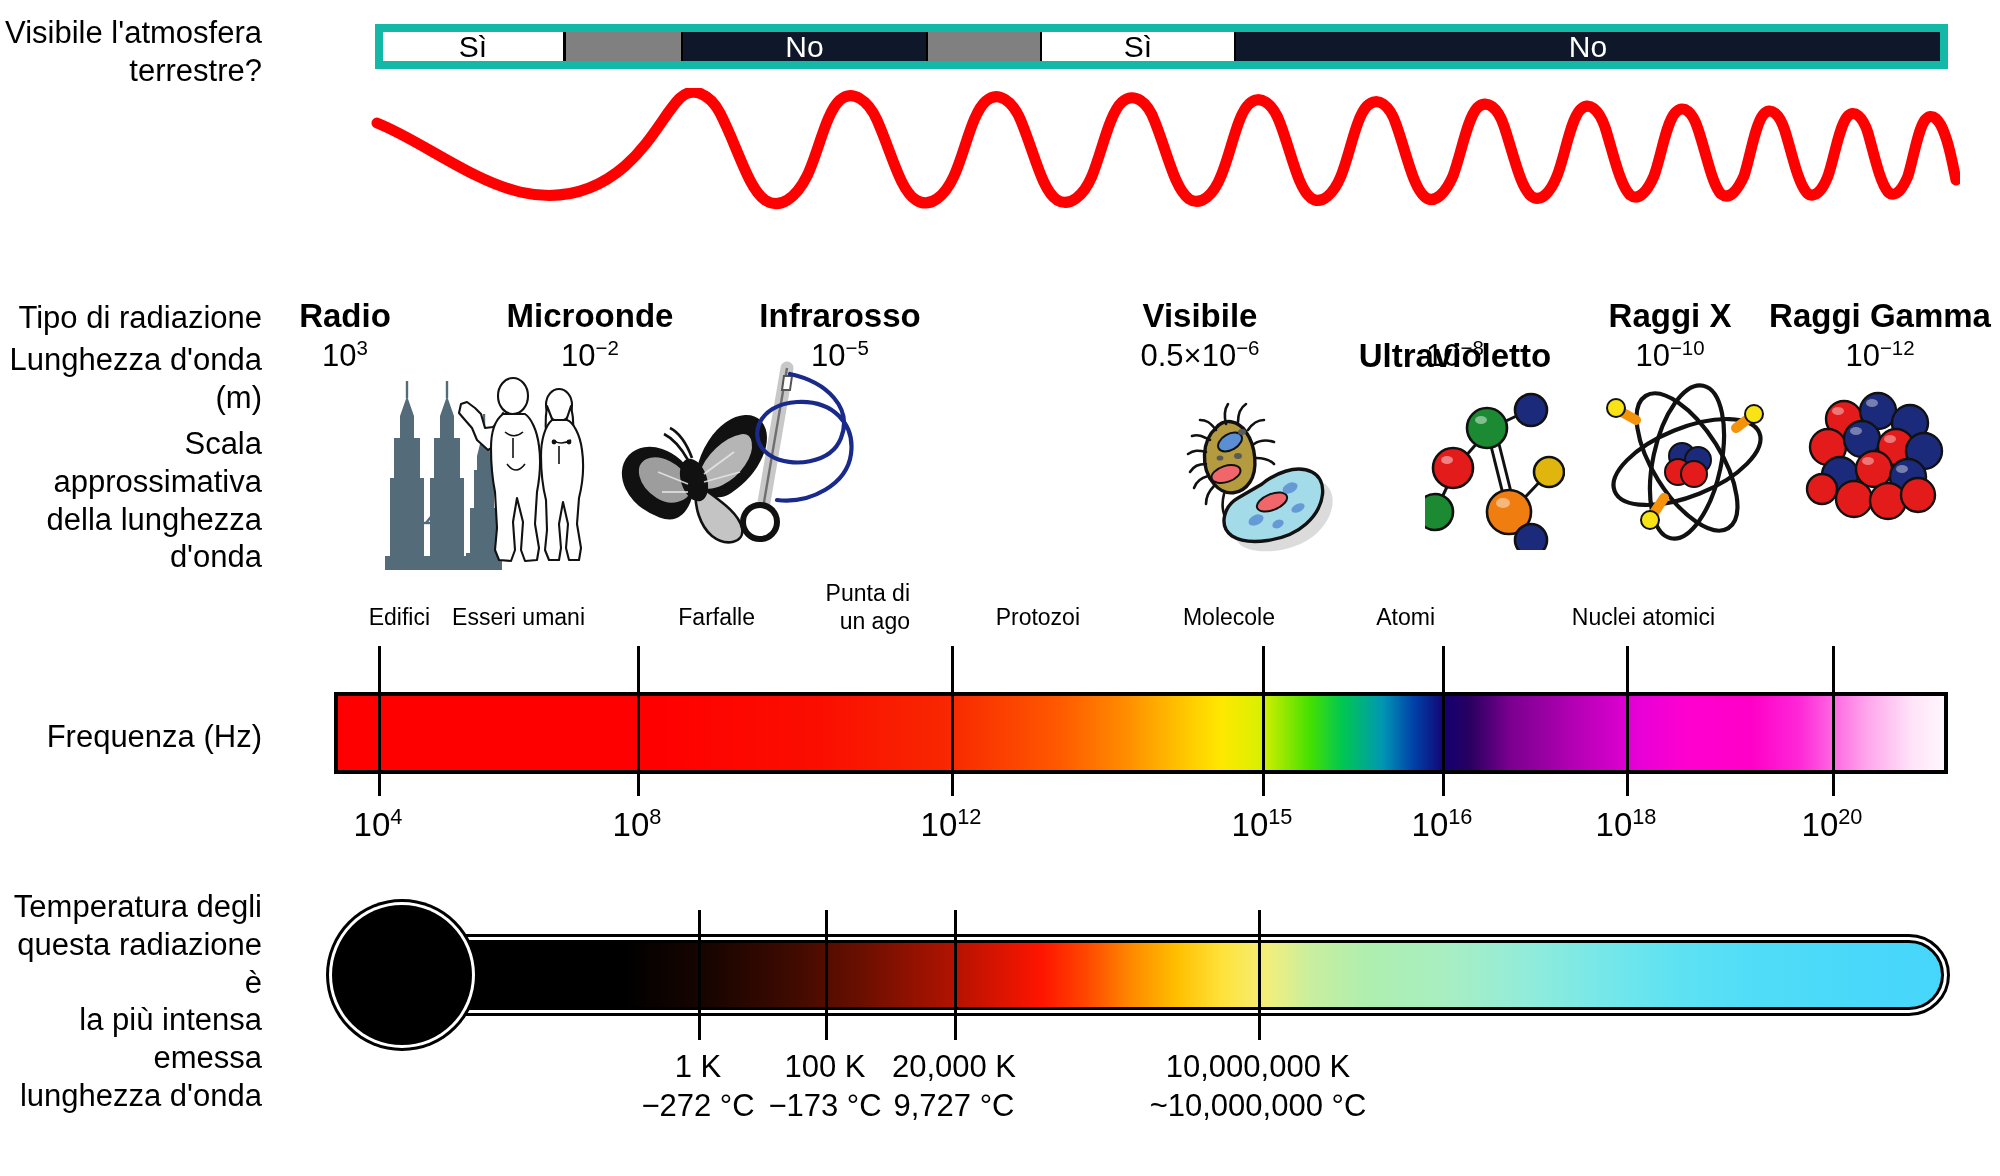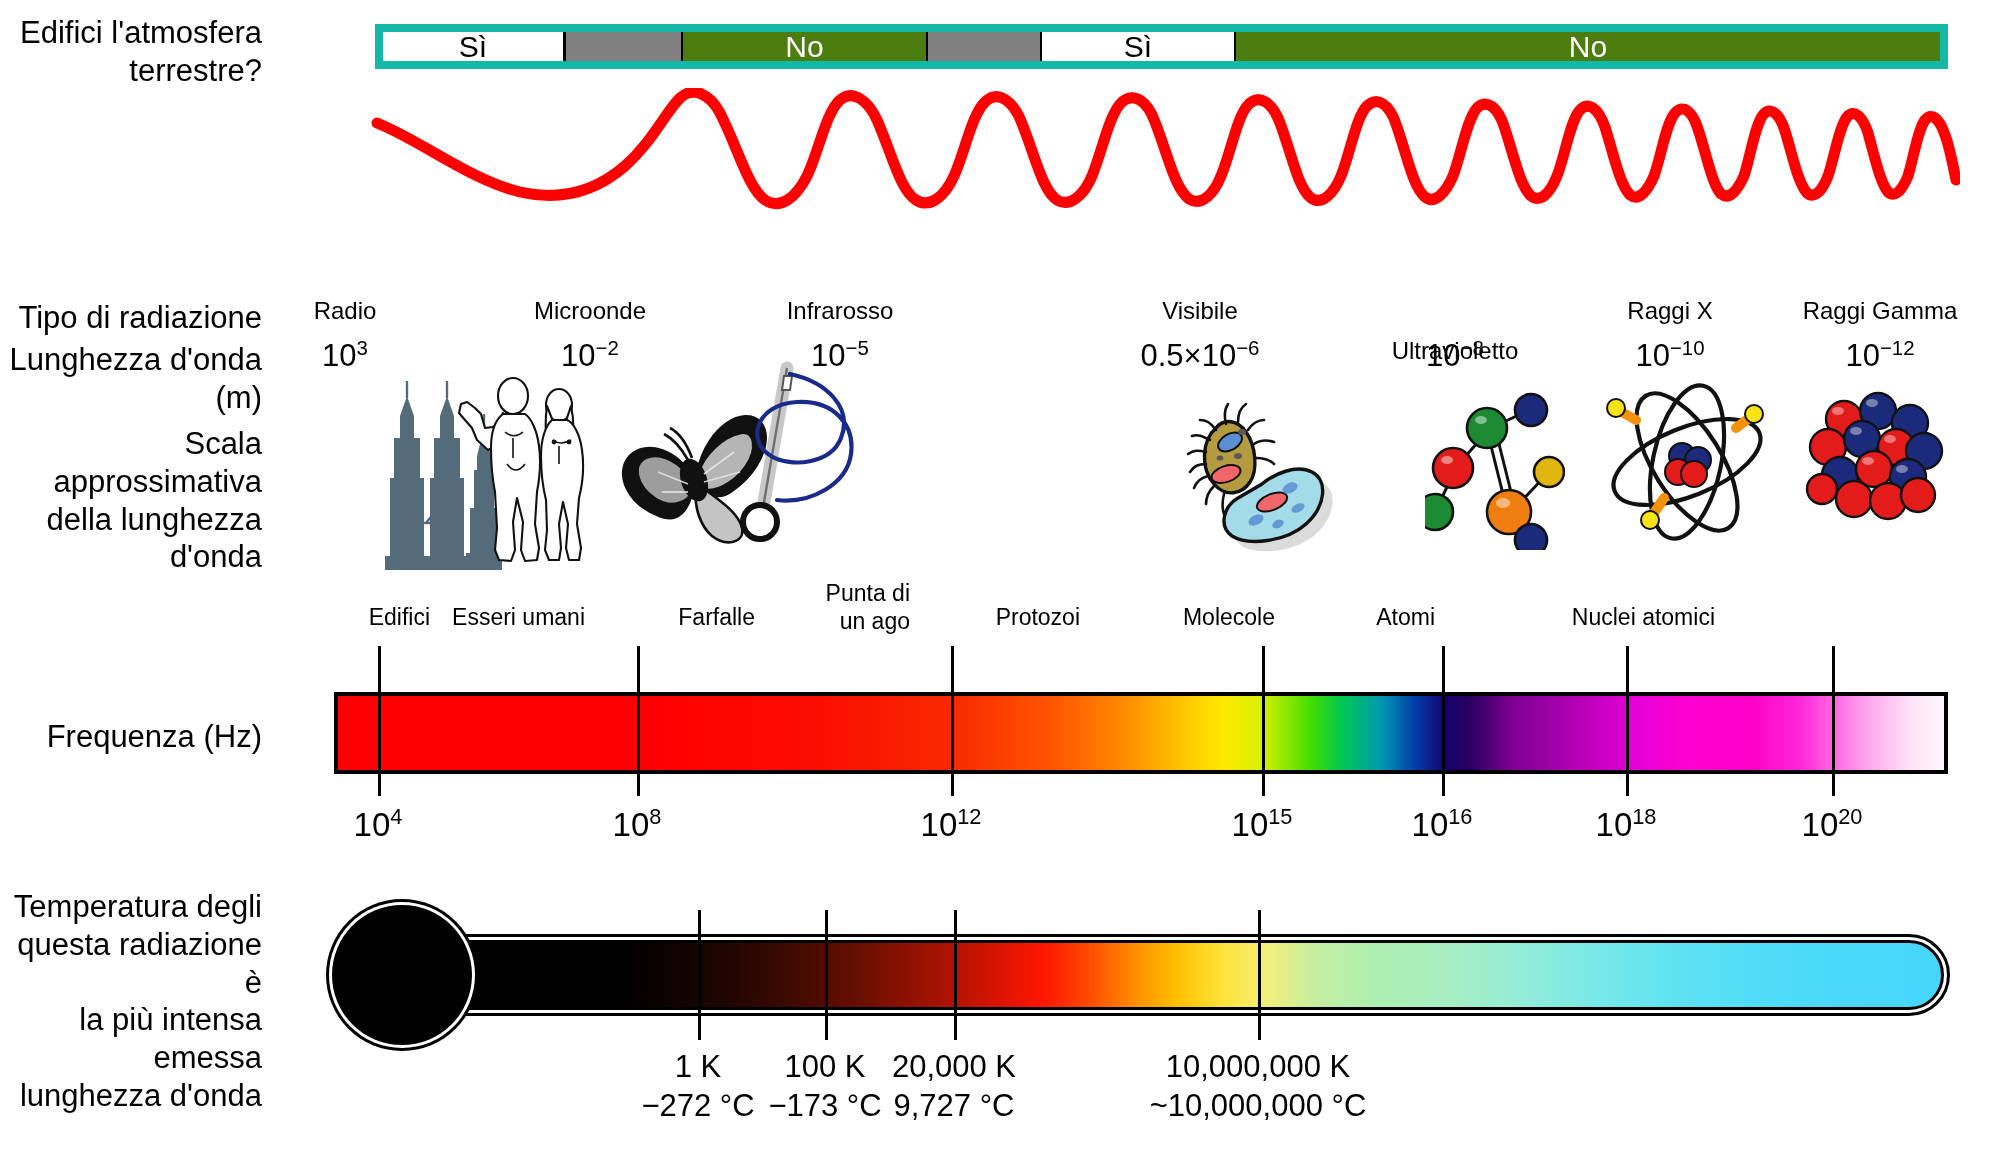--- a/index.html
+++ b/index.html
@@ -15,27 +15,27 @@
 
   
   #atmo-bar{
     position:absolute;left:375px;top:24px;width:1573px;height:45px;
     background:#000;border:8px solid #14b8a6;box-sizing:border-box;
   }
   .atmo-seg{position:absolute;top:0;bottom:0;display:flex;align-items:center;justify-content:center;
     font-size:30px;line-height:1;}
   .atmo-white{background:#fff;color:#000;}
   .atmo-gray{background:#808080;color:#fff;}
-  .atmo-black{background:#4d7c0f;color:#fff;}
+  .atmo-black{background:#0f172a;color:#fff;}
 
   
   #wave-svg{position:absolute;left:360px;top:88px;}
 
   
-  .col-type{position:absolute;text-align:center;font-weight:normal;font-size:24px;white-space:nowrap;}
+  .col-type{position:absolute;text-align:center;font-weight:bold;font-size:33px;white-space:nowrap;}
   .col-wl{position:absolute;text-align:center;font-size:31px;white-space:nowrap;}
   .col-scale{position:absolute;text-align:right;font-size:23px;line-height:1.2;white-space:nowrap;}
   sup{font-size:0.66em;vertical-align:super;line-height:0;}
 
   
   #freq-bar{
     position:absolute;left:334px;top:692px;width:1614px;height:82px;
     border:4px solid #000;box-sizing:border-box;
     background:linear-gradient(to right,
       #ff0000 0%, #ff0000 20%, #fb0e00 30%, #f82800 38%,
@@ -74,21 +74,21 @@
     border-radius:0 41px 41px 0;border:3px solid #000;box-sizing:border-box;
     background:transparent;pointer-events:none;
   }
   .thermo-tick{position:absolute;width:3px;background:#000;}
   .thermo-tlabel{position:absolute;text-align:center;font-size:31px;line-height:1.25;white-space:nowrap;}
 </style>
 </head>
 <body>
 
 <div class="lbl-right" style="left:0;top:14px;width:262px;">
-  <div>Edifici l'atmosfera</div>
+  <div>Visibile l'atmosfera</div>
   <div>terrestre?</div>
 </div>
 
 <div id="atmo-bar">
   <div class="atmo-seg atmo-white" style="left:0px;width:180px;">
     <span>Sì</span>
   </div>
   <div class="atmo-seg atmo-gray" style="left:183px;width:115px;">
     <span></span>
   </div>

